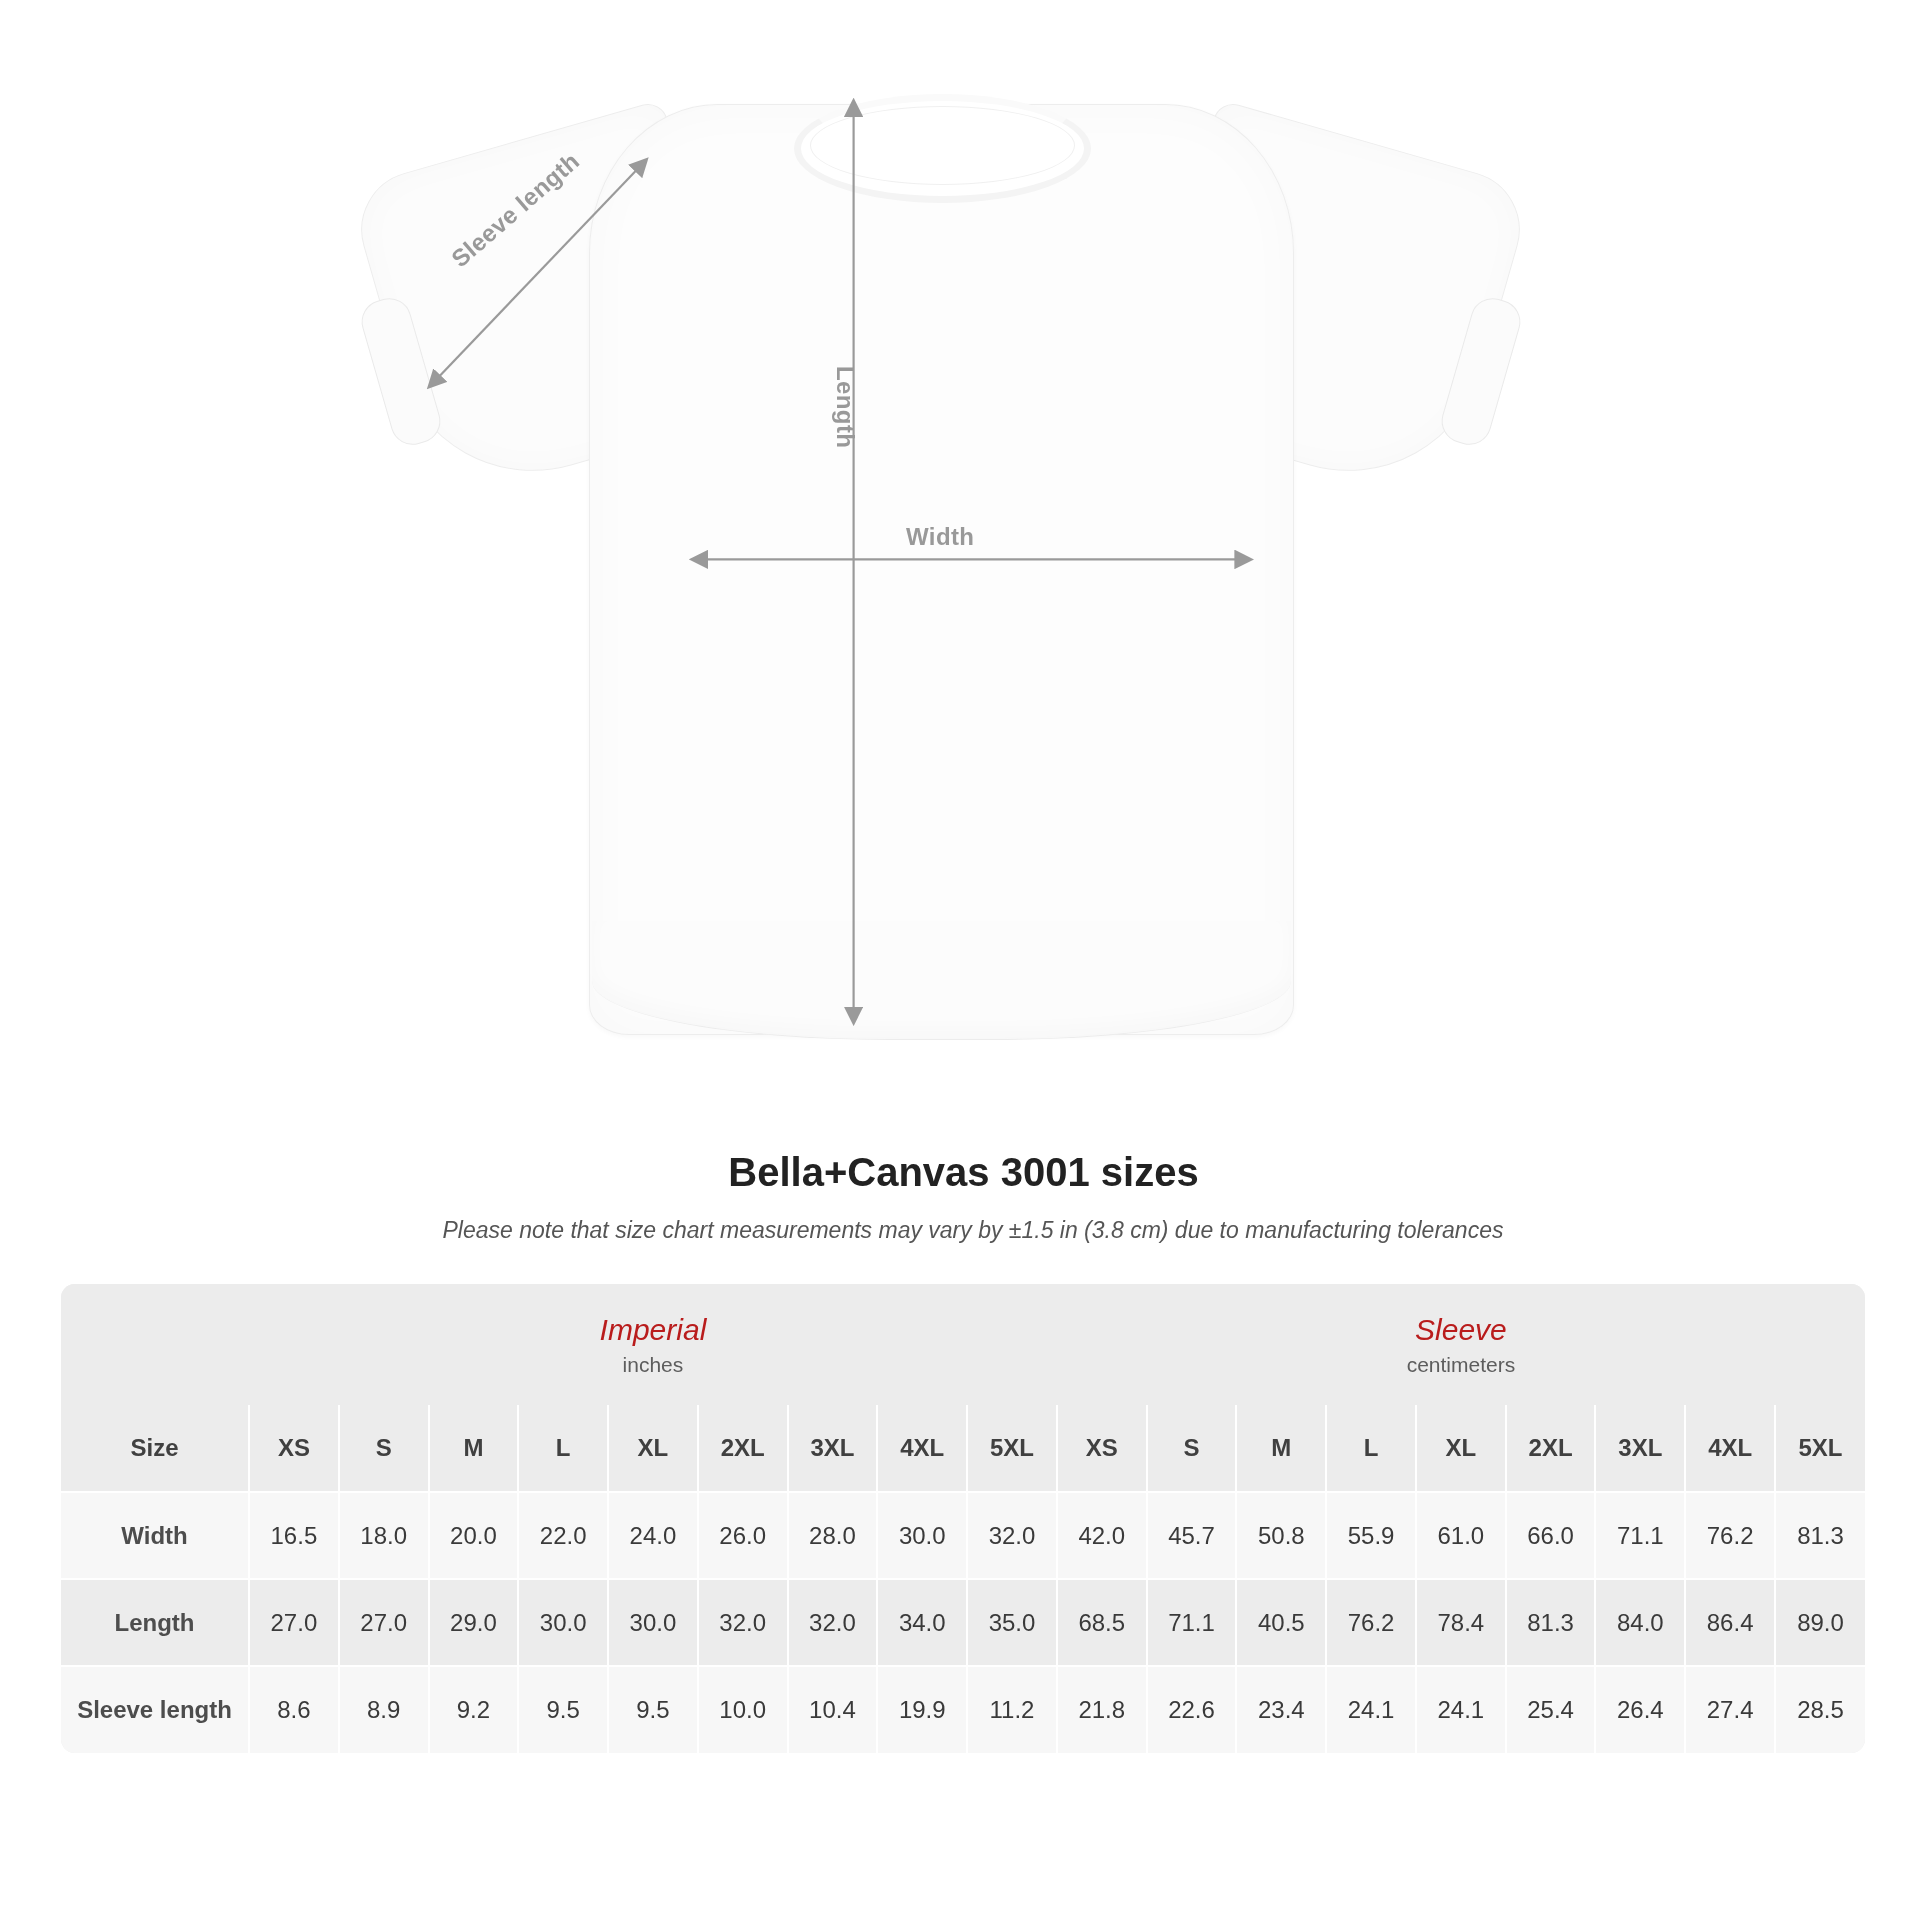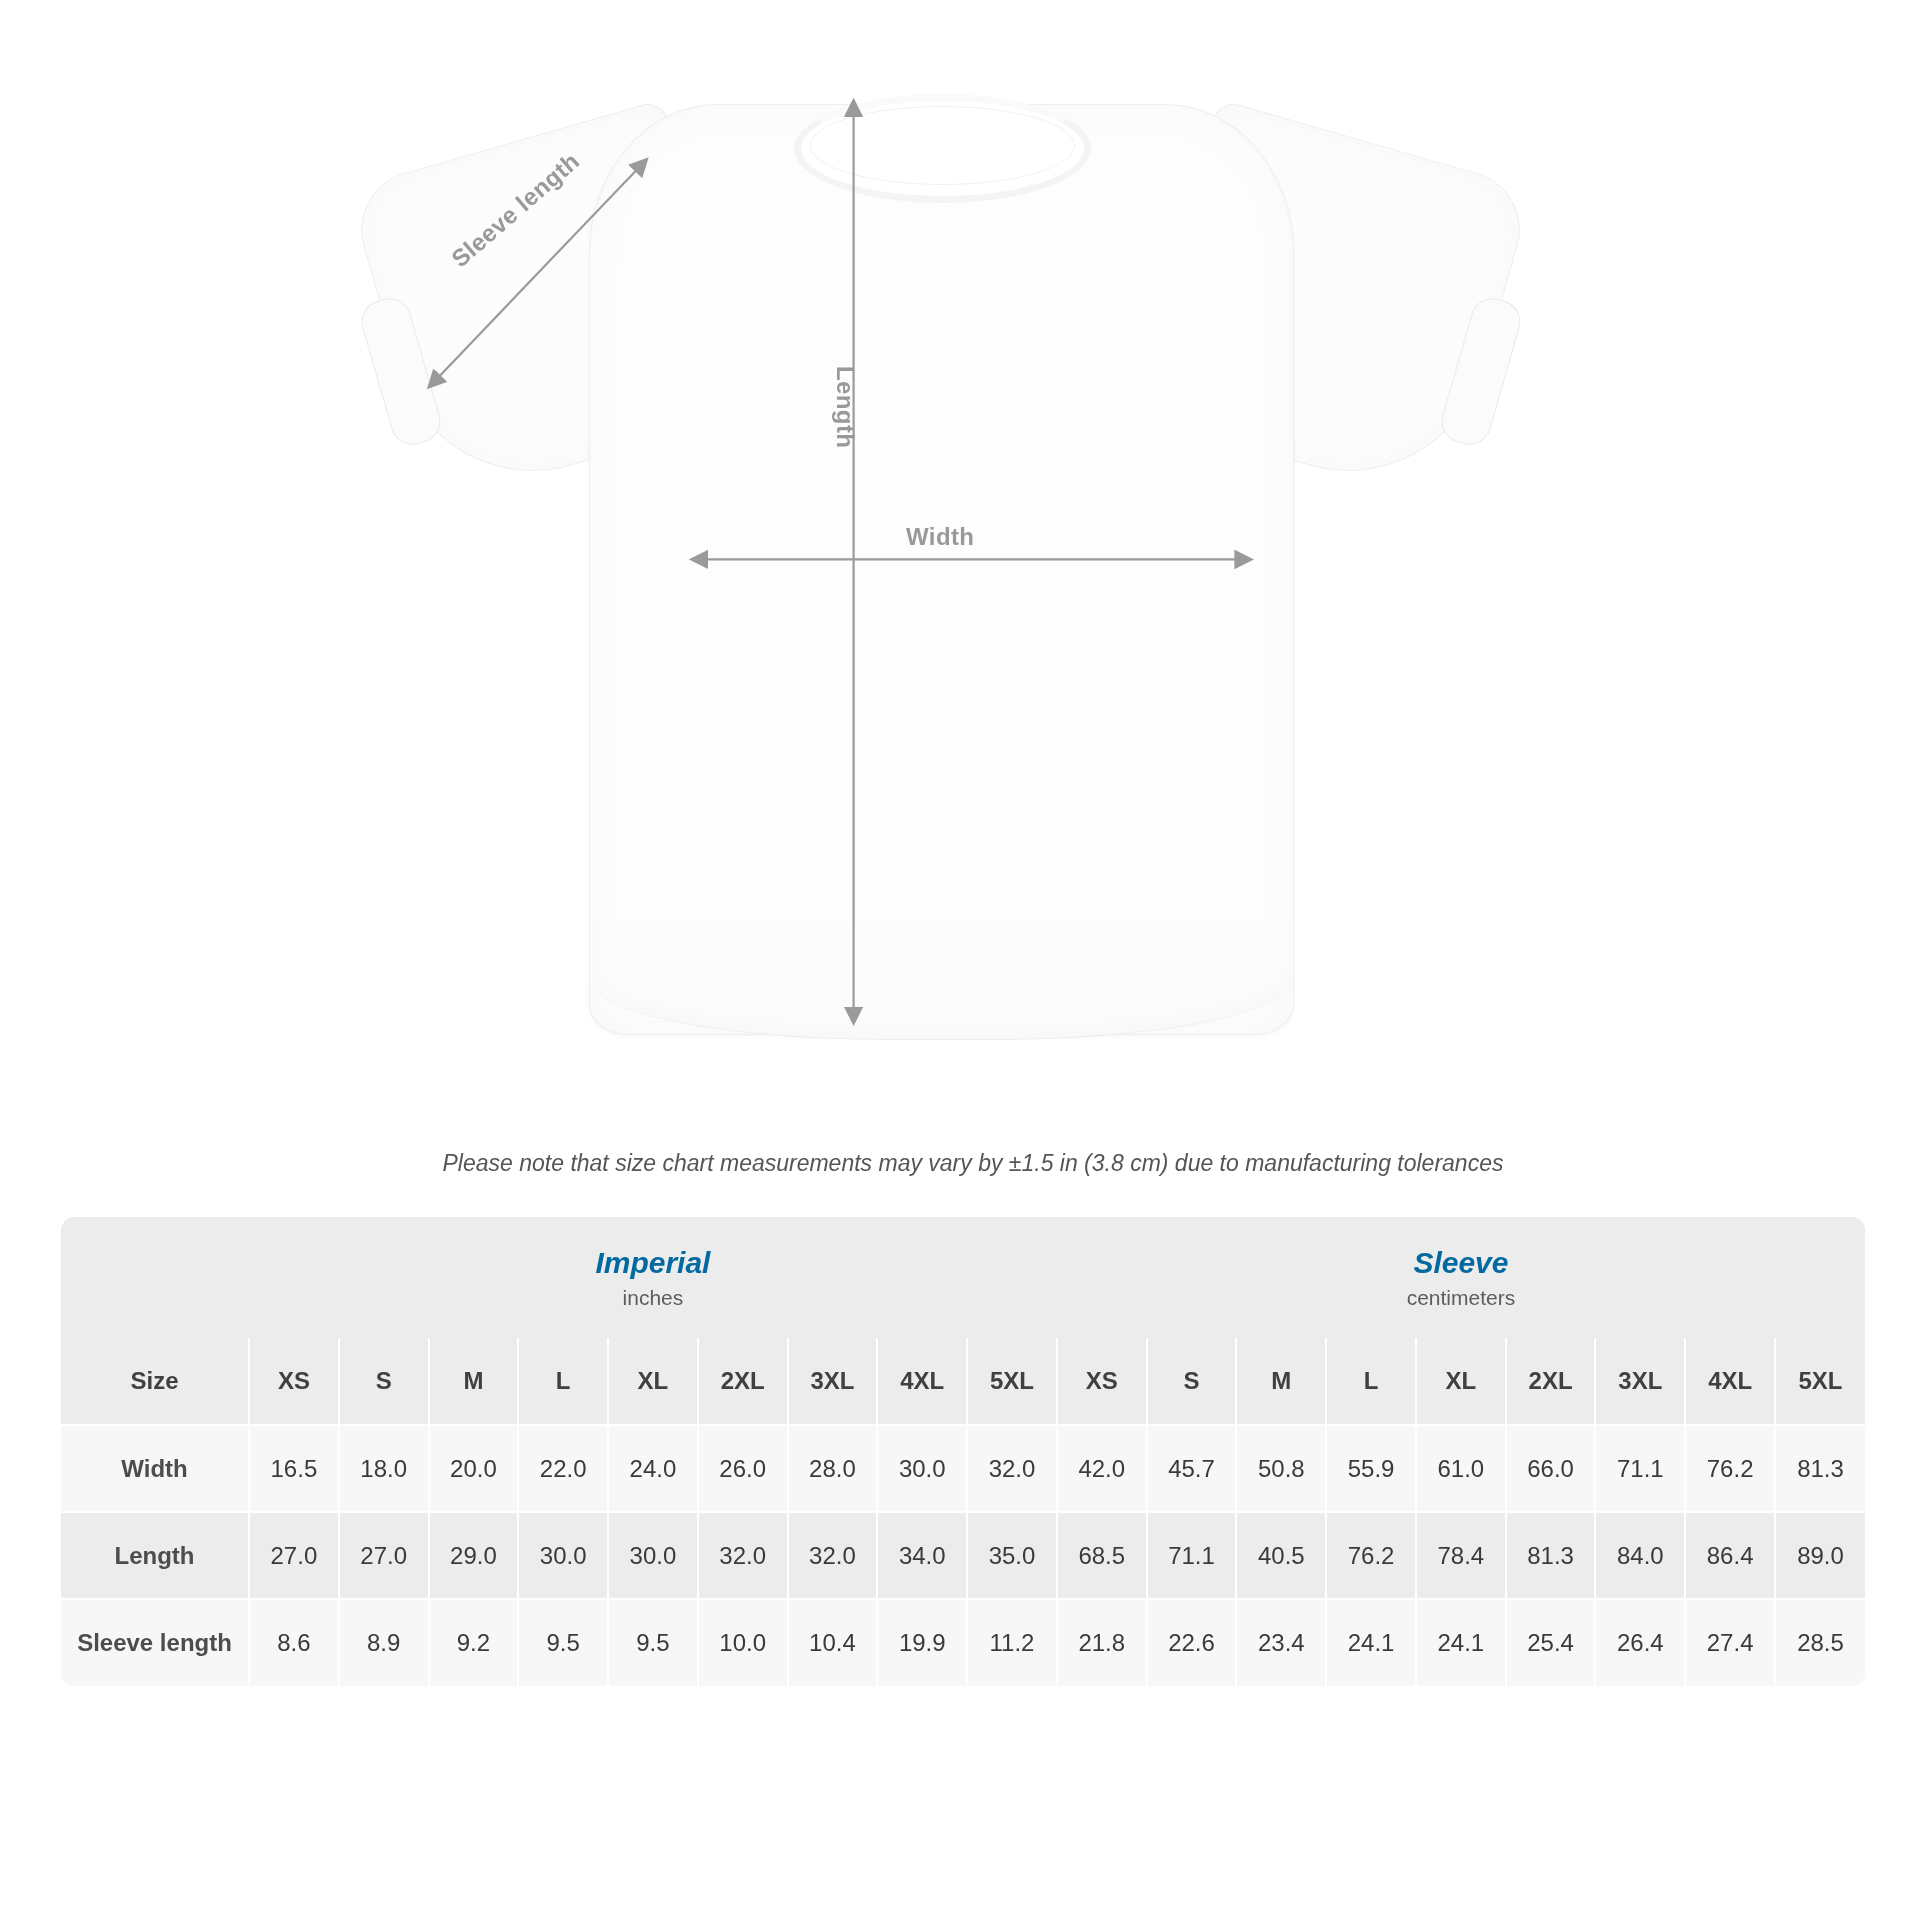--- a/index.html
+++ b/index.html
@@ -190,23 +190,23 @@
     text-align: center;
     vertical-align: middle;
   }
   .unit-head {
     height: 121px;
     background: #ececec;
     border: none;
   }
   .unit-head .unit-name {
     font-size: 30px;
-    font-weight: bold;
+    font-weight: normal;
     font-style: italic;
-    color: #0369a1;
+    color: #b91c1c;
   }
   .unit-head .unit-sub {
     font-size: 21px;
     color: #5d5d5d;
     margin-top: 6px;
   }
   .row-head {
     font-size: 24px;
     font-weight: bold;
     color: #4d4d4d;
@@ -270,20 +270,21 @@
 
     <line x1="434" y1="390" x2="652" y2="162" stroke="#9a9a9a" stroke-width="2.2" marker-start="url(#arrowStart)" marker-end="url(#arrowEnd)"></line>
   </svg>
 
   <div class="dim-label length">Length</div>
   <div class="dim-label width">Width</div>
   <div class="dim-label sleeve">Sleeve length</div>
 </div>
 
 <div class="title-block">
+  <h1 class="chart-title">Bella+Canvas 3001 sizes</h1>
   <div class="chart-note">Please note that size chart measurements may vary by ±1.5 in (3.8 cm) due to manufacturing tolerances</div>
 </div>
 
 <div class="table-wrap">
   <table class="size-table">
     <colgroup>
       <col class="first-col">
       <col class="val-col">
         <col class="val-col">
         <col class="val-col">

